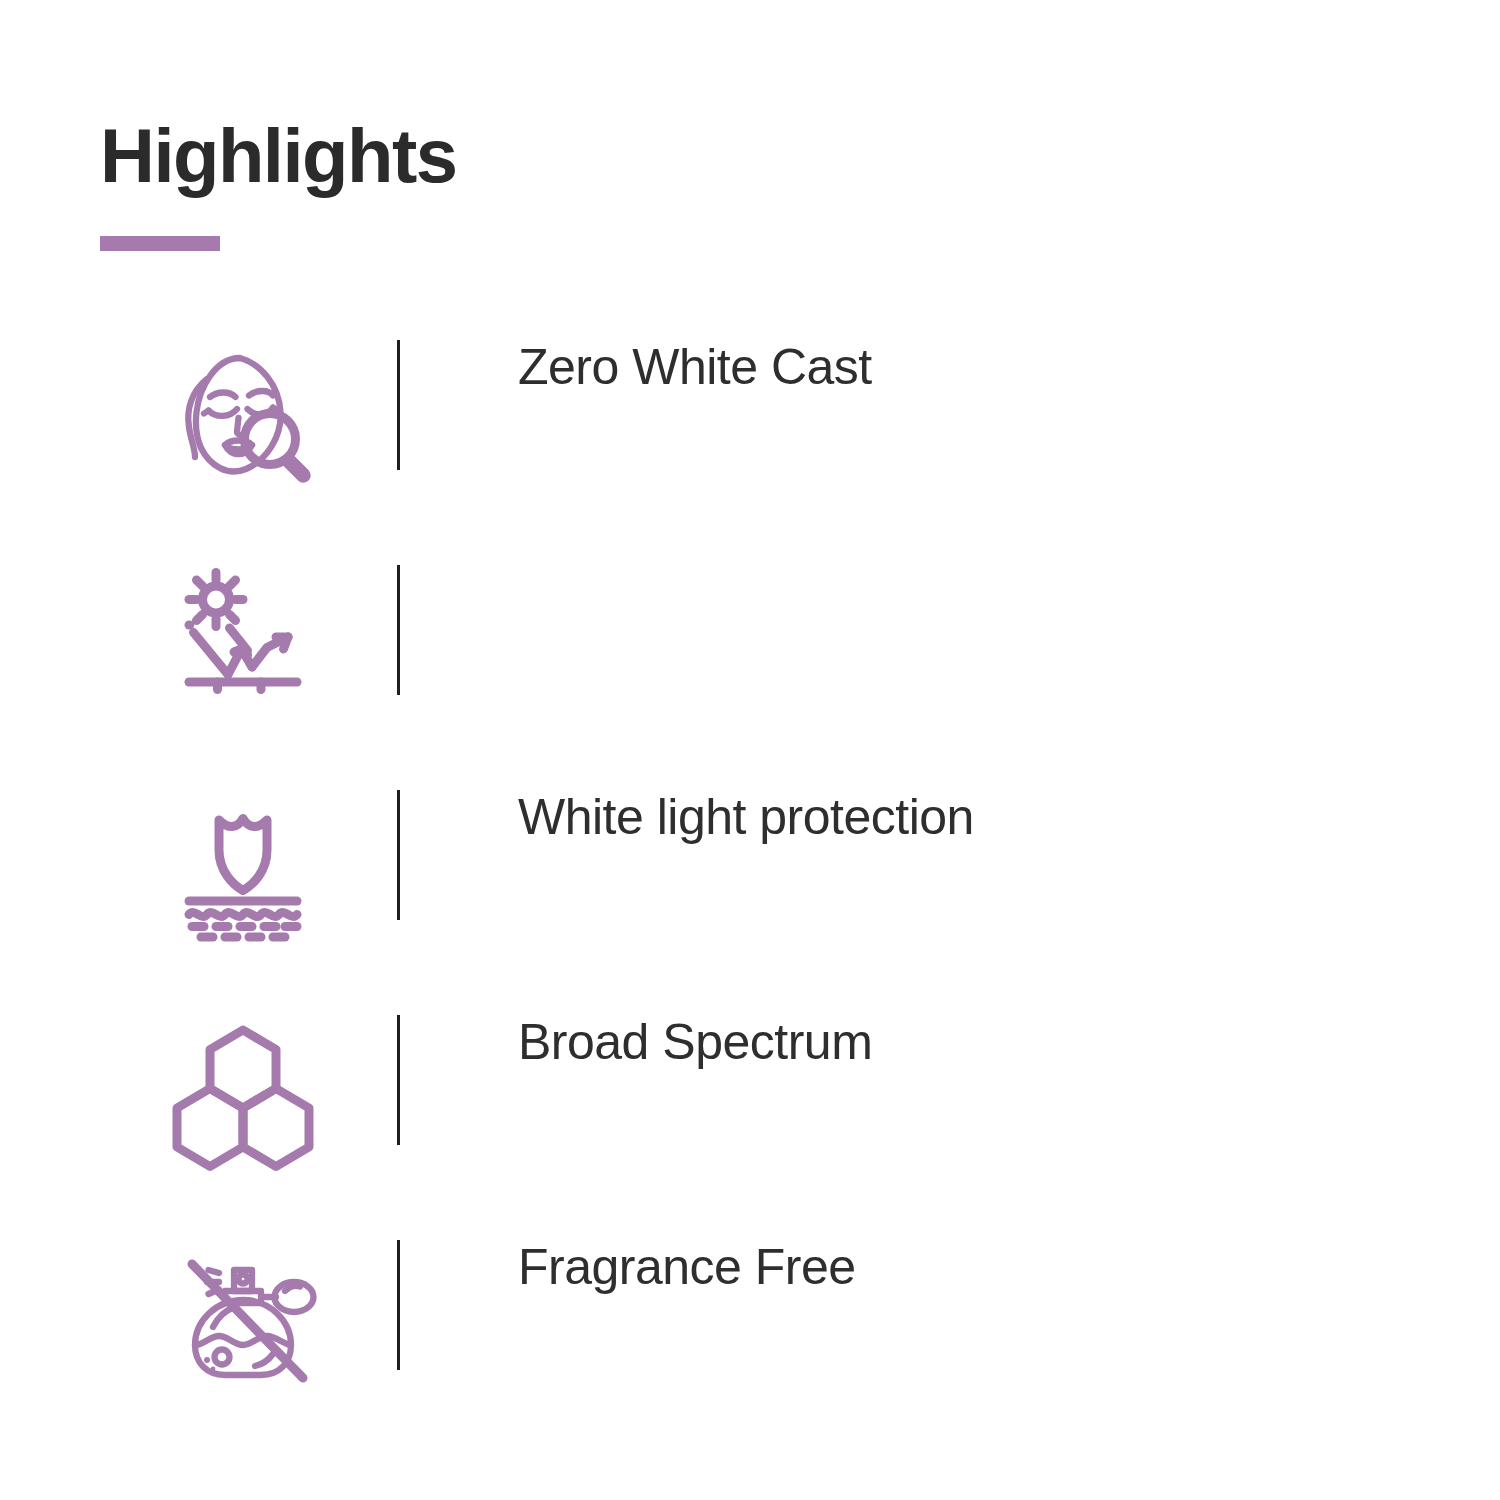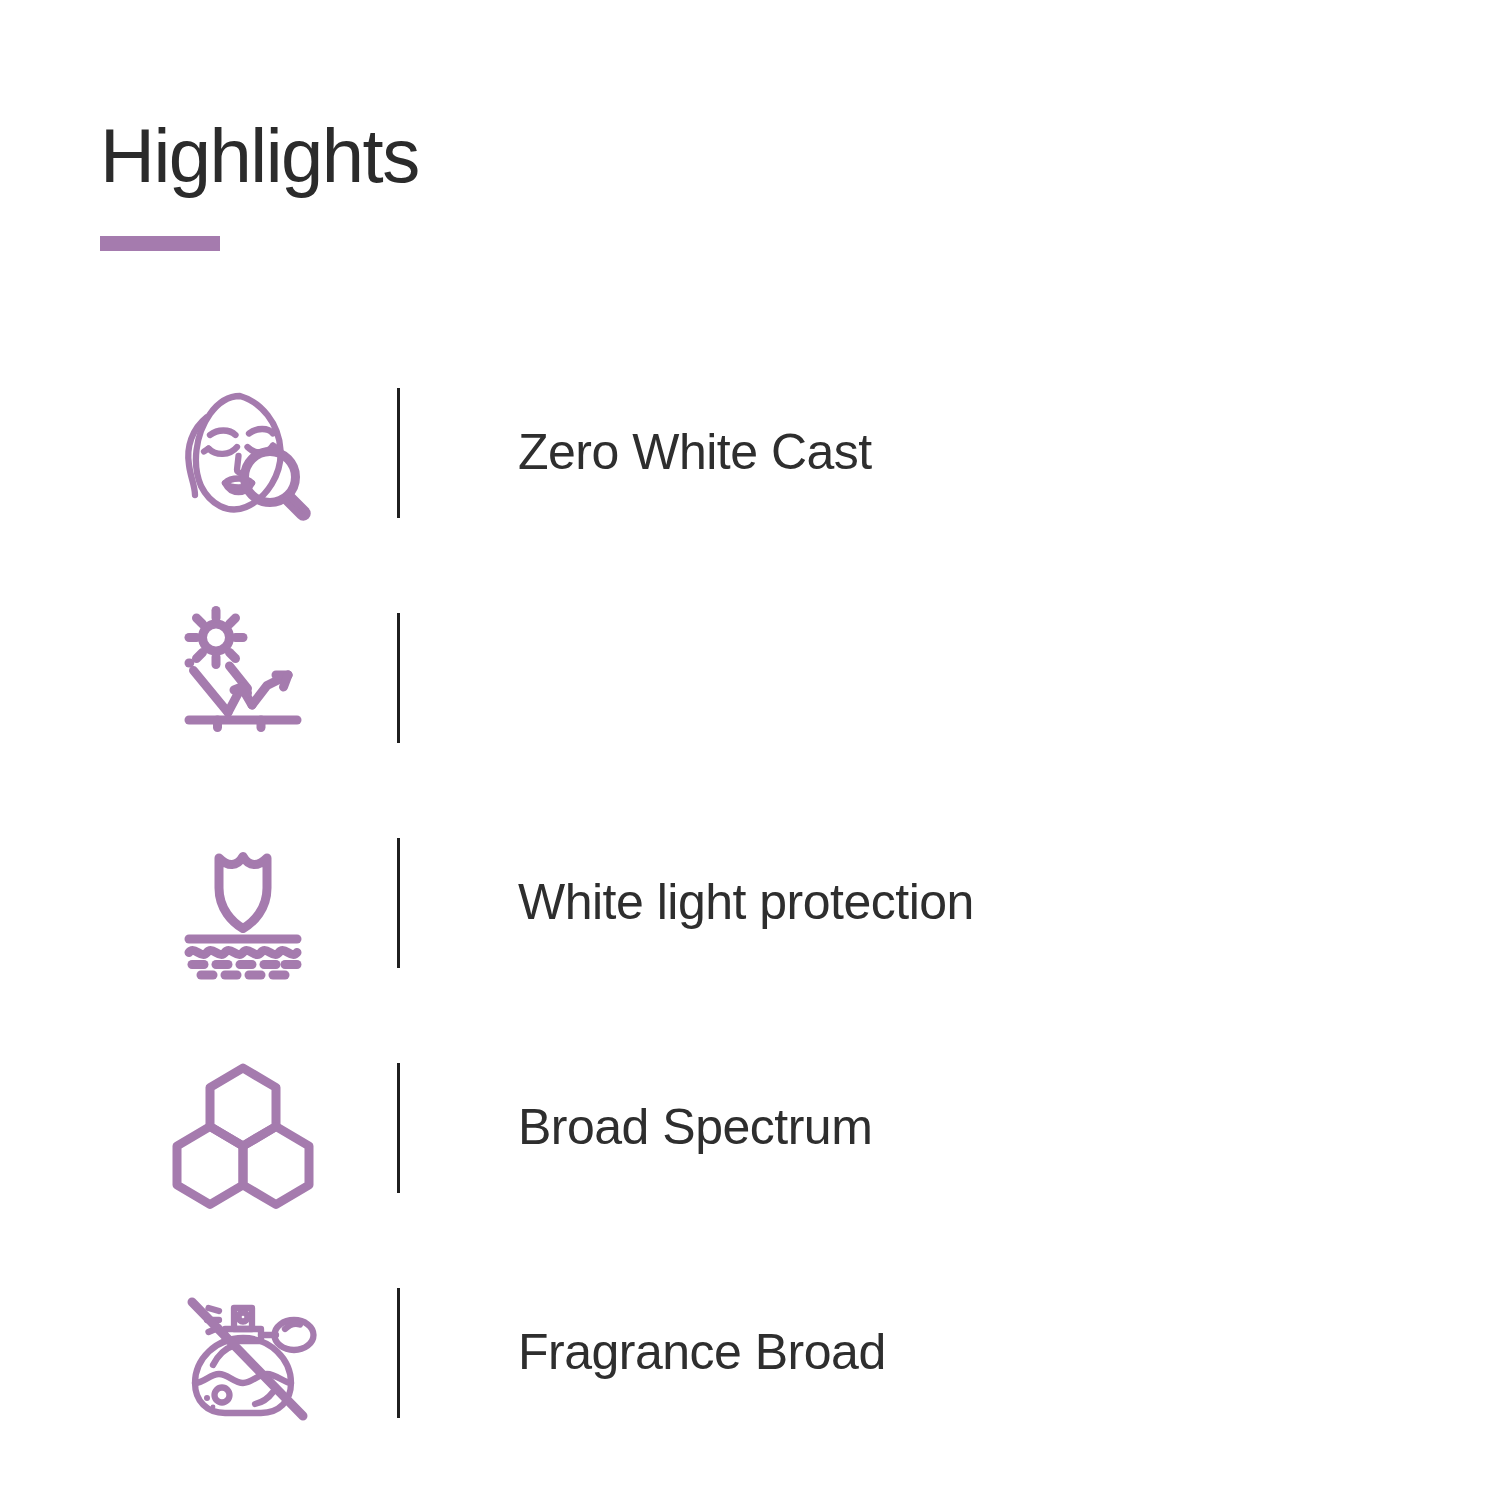--- a/index.html
+++ b/index.html
@@ -25,21 +25,21 @@
 
   
   .header {
     position: absolute;
     left: 100px;
     top: 118px;
   }
 
   .page-title {
     font-size: 76px;
-    font-weight: 400;
+    font-weight: 700;
     color: #2b2b2b;
     letter-spacing: -1.5px;
     line-height: 1;
     white-space: nowrap;
   }
 
   .accent-bar {
     margin-top: 42px;
     width: 120px;
     height: 15px;
@@ -49,21 +49,21 @@
   
   .highlights-list {
     position: absolute;
     left: 100px;
     top: 340px;
     width: 1300px;
   }
 
   .highlight-row {
     display: flex;
-    align-items: center;
+    align-items: flex-start;
     height: 225px;
     gap: 12px;
   }
 
   .icon-cell {
     width: 285px;
     flex: 0 0 285px;
     display: flex;
     align-items: center;
     justify-content: center;
@@ -274,18 +274,18 @@
 
           <path class="ln" d="M34 22 L27 20"></path>
           <path class="ln" d="M34 28 L26 28"></path>
           <path class="ln" d="M34 33 L27 36"></path>
 
           <path class="ln-thick" d="M16 16 L90 92"></path>
         </svg>
       </div>
       <div class="row-divider"></div>
       <div class="label-cell">
-        <span class="highlight-label">Fragrance Broad</span>
+        <span class="highlight-label">Fragrance Free</span>
       </div>
     </div>
 
   </div>
 </div>
 
 </body></html>

